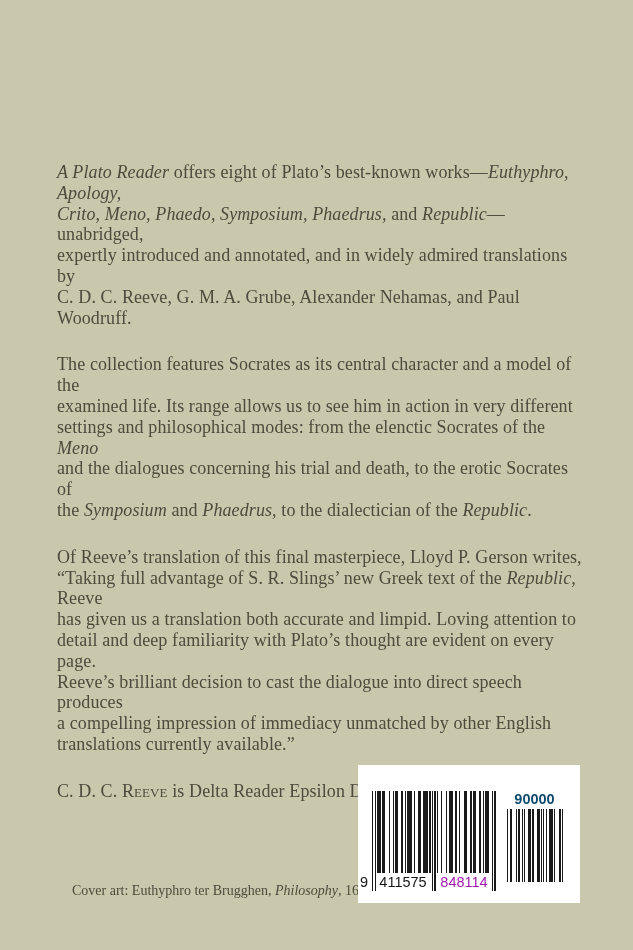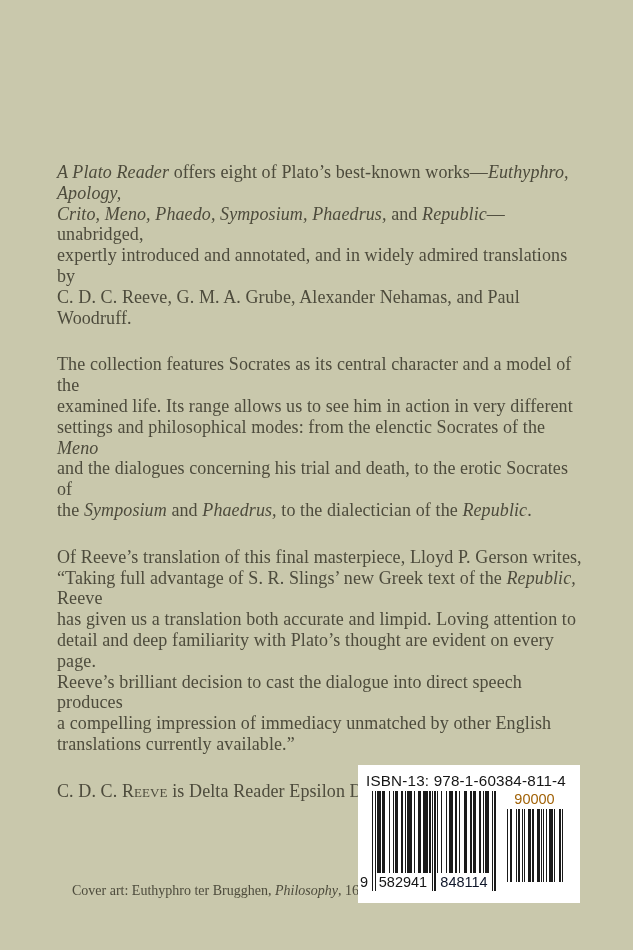--- a/index.html
+++ b/index.html
@@ -91,21 +91,20 @@
         <p><span class="it">A Plato Reader</span><span> offers eight of Plato’s best-known works—</span><span class="it">Euthyphro, Apology,</span><br><span class="it">Crito, Meno, Phaedo, Symposium, Phaedrus,</span><span> and </span><span class="it">Republic</span><span>—unabridged,</span><br><span>expertly introduced and annotated, and in widely admired translations by</span><br><span>C. D. C. Reeve, G. M. A. Grube, Alexander Nehamas, and Paul Woodruff.</span></p>
         <p><span>The collection features Socrates as its central character and a model of the</span><br><span>examined life. Its range allows us to see him in action in very different</span><br><span>settings and philosophical modes: from the elenctic Socrates of the </span><span class="it">Meno</span><br><span>and the dialogues concerning his trial and death, to the erotic Socrates of</span><br><span>the </span><span class="it">Symposium</span><span> and </span><span class="it">Phaedrus,</span><span> to the dialectician of the </span><span class="it">Republic</span><span>.</span></p>
         <p><span>Of Reeve’s translation of this final masterpiece, Lloyd P. Gerson writes,</span><br><span>“Taking full advantage of S. R. Slings’ new Greek text of the </span><span class="it">Republic,</span><span> Reeve</span><br><span>has given us a translation both accurate and limpid. Loving attention to</span><br><span>detail and deep familiarity with Plato’s thought are evident on every page.</span><br><span>Reeve’s brilliant decision to cast the dialogue into direct speech produces</span><br><span>a compelling impression of immediacy unmatched by other English</span><br><span>translations currently available.”</span></p>
       </div>
     <p class="author-note"><span>C. D. C. </span><span class="sc">Reeve</span><span> is Delta Reader Epsilon Distinguished Professor of</span><br></p>
   </div>
 
   <div class="credit" style="color: rgb(77, 75, 60);"><span>Cover art: Euthyphro ter Brugghen, </span><span class="it">Philosophy</span><span>, 1628</span></div>
 
   <div class="barcode-panel" style="background: rgb(255, 255, 255);">
-    <div class="isbn-label" style="color: rgb(22, 22, 22);">ISBN-13: 978-1-60384-811-4</div>
 
     <div class="ean13-wrap">
       <svg id="ean13" width="124" height="102" viewBox="0 0 124 102" shape-rendering="crispEdges">
           <rect x="0.00" y="0" width="1.30" height="100" fill="#1a1a1a"></rect>
           <rect x="2.60" y="0" width="1.30" height="100" fill="#1a1a1a"></rect>
           <rect x="5.20" y="0" width="3.90" height="82" fill="#1a1a1a"></rect>
           <rect x="10.40" y="0" width="2.60" height="82" fill="#1a1a1a"></rect>
           <rect x="16.90" y="0" width="1.30" height="82" fill="#1a1a1a"></rect>
           <rect x="20.80" y="0" width="1.30" height="82" fill="#1a1a1a"></rect>
           <rect x="23.40" y="0" width="2.60" height="82" fill="#1a1a1a"></rect>
@@ -127,26 +126,26 @@
           <rect x="92.30" y="0" width="2.60" height="82" fill="#1a1a1a"></rect>
           <rect x="97.50" y="0" width="2.60" height="82" fill="#1a1a1a"></rect>
           <rect x="101.40" y="0" width="2.60" height="82" fill="#1a1a1a"></rect>
           <rect x="106.60" y="0" width="2.60" height="82" fill="#1a1a1a"></rect>
           <rect x="110.50" y="0" width="1.30" height="82" fill="#1a1a1a"></rect>
           <rect x="113.10" y="0" width="3.90" height="82" fill="#1a1a1a"></rect>
           <rect x="119.60" y="0" width="1.30" height="100" fill="#1a1a1a"></rect>
           <rect x="122.20" y="0" width="1.30" height="100" fill="#1a1a1a"></rect>
         </svg>
       <span class="ean-digit d-lead" style="color: rgb(22, 22, 22);">9</span>
-      <span class="ean-digit d-left" style="color: rgb(22, 22, 22);">582941</span>
-      <span class="ean-digit d-right" style="color: #0f172a;">848114</span>
+      <span class="ean-digit d-left" style="color: rgb(22, 22, 22);">411575</span>
+      <span class="ean-digit d-right" style="color: #a21caf;">848114</span>
     </div>
 
     <div class="ean5-wrap">
-      <div class="supp-num" style="color: #a16207;">90000</div>
+      <div class="supp-num" style="color: #0c4a6e; font-weight: bold;">90000</div>
       <svg id="ean5" width="57" height="73" viewBox="0 0 57 73" shape-rendering="crispEdges">
           <rect x="1.20" y="0" width="1.20" height="73" fill="#1a1a1a"></rect>
           <rect x="3.60" y="0" width="2.40" height="73" fill="#1a1a1a"></rect>
           <rect x="9.60" y="0" width="1.20" height="73" fill="#1a1a1a"></rect>
           <rect x="12.00" y="0" width="2.40" height="73" fill="#1a1a1a"></rect>
           <rect x="15.60" y="0" width="1.20" height="73" fill="#1a1a1a"></rect>
           <rect x="18.00" y="0" width="1.20" height="73" fill="#1a1a1a"></rect>
           <rect x="21.60" y="0" width="3.60" height="73" fill="#1a1a1a"></rect>
           <rect x="26.40" y="0" width="1.20" height="73" fill="#1a1a1a"></rect>
           <rect x="31.20" y="0" width="2.40" height="73" fill="#1a1a1a"></rect>

